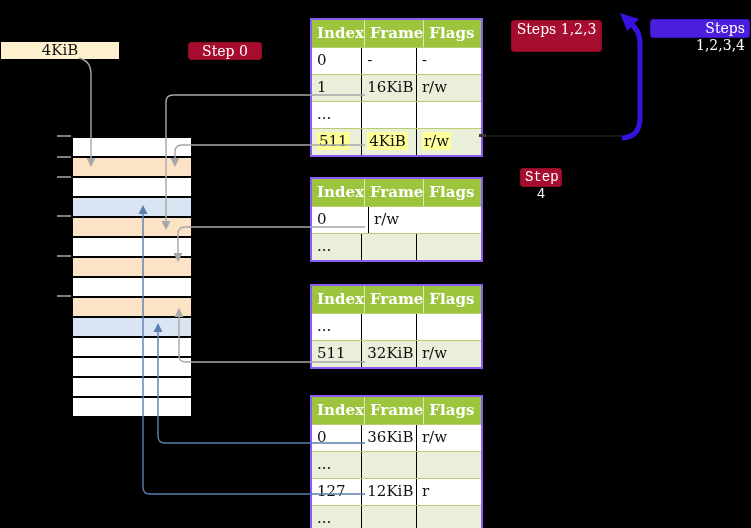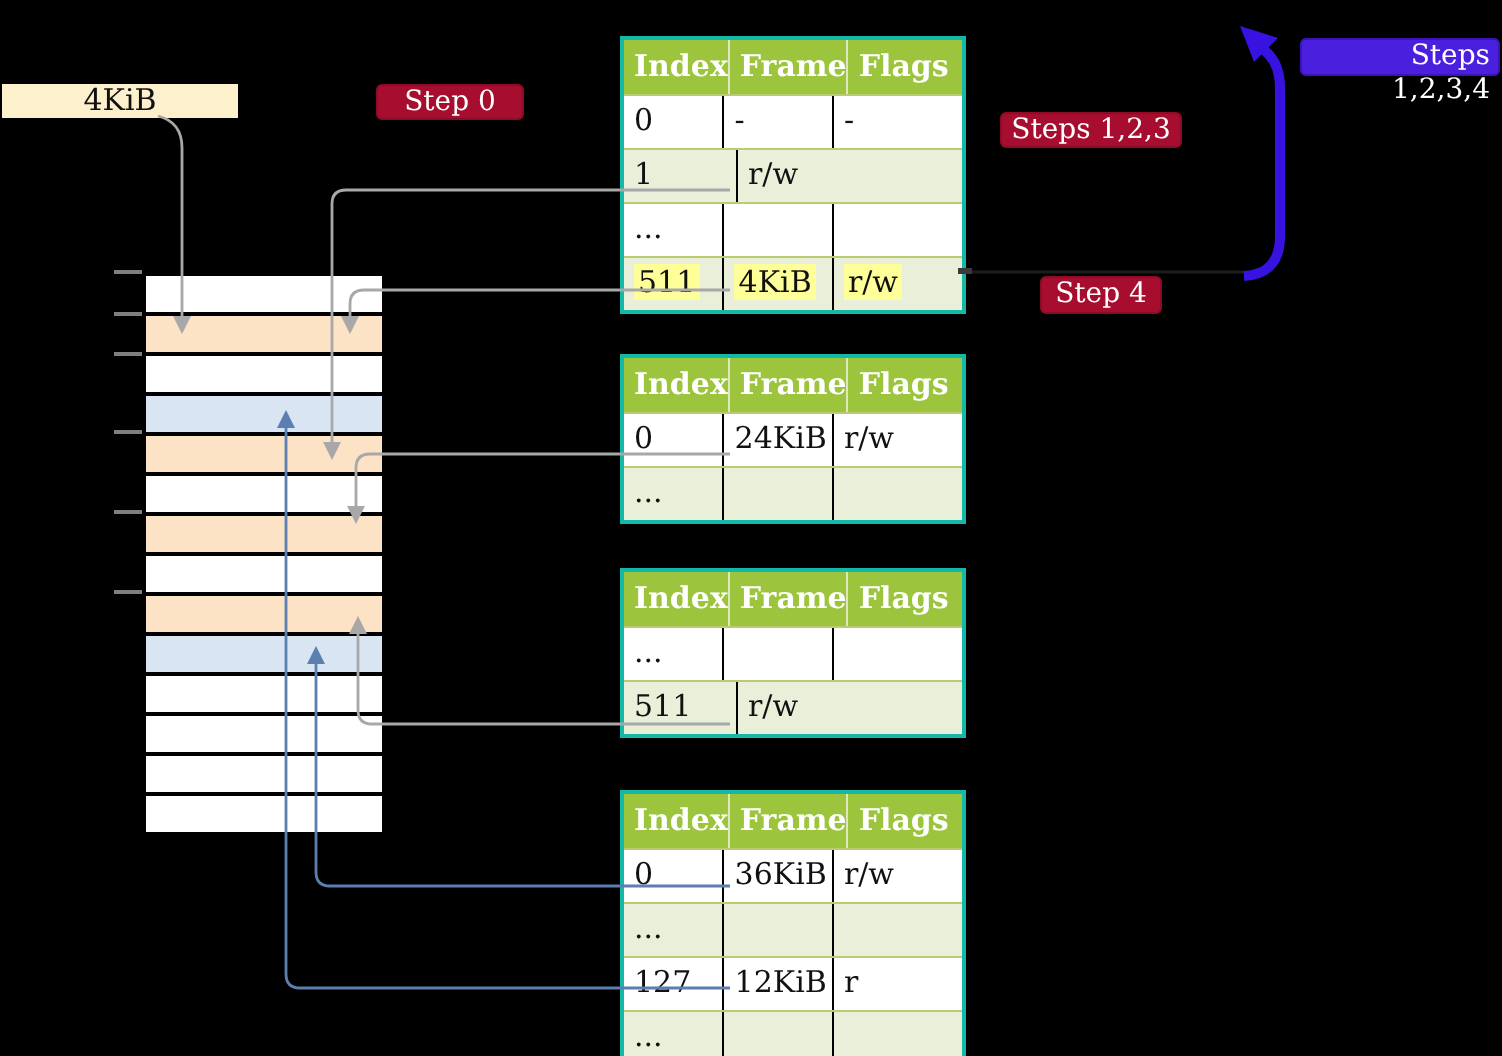--- a/index.html
+++ b/index.html
@@ -9,35 +9,35 @@
   
   .kib-box{position:absolute;left:1px;top:42px;width:118px;height:17px;background:#fdf0cd;
            color:#111;font-size:15px;line-height:17px;text-align:center;}
 
   
   .badge{position:absolute;color:#fff;font-size:14px;text-align:center;border-radius:3px;
          padding:0 4px;box-sizing:border-box;}
   .badge.red{background:#a60d2e;border:1px solid #8c0c26;}
   .badge.blue{background:#4a1fdd;border:1px solid #3a14b8;text-align:right;}
   #badge-step0{left:188px;top:42px;width:74px;height:18px;line-height:16px;}
-  #badge-steps123{left:500px;top:20px;width:91px;height:18px;line-height:16px;margin-top:36px;}
+  #badge-steps123{left:511px;top:20px;width:91px;height:32px;line-height:16px;}
   #badge-steps1234{left:650px;top:19px;width:100px;height:19px;line-height:17px;}
-  #badge-step4{left:520px;top:138px;width:61px;height:19px;line-height:17px;}
+  #badge-step4{left:520px;top:168px;width:42px;height:19px;line-height:17px;font-family:Liberation Mono, monospace;}
 
   
   #mem-stack{position:absolute;left:71px;top:136px;width:118px;border:2px solid #000;background:#fff;}
   .mem-row{height:18px;border-top:2px solid #000;}
   .mem-row:first-child{border-top:none;}
   .mem-white{background:#ffffff;}
   .mem-peach{background:#fce3c5;}
   .mem-blue{background:#d9e5f3;}
   .tick{position:absolute;left:57px;width:14px;height:2px;background:#7f7f7f;}
 
   
-  .pt{position:absolute;left:310px;width:169px;border:2px solid #14b8a6;background:#fff;}
+  .pt{position:absolute;left:310px;width:169px;border:2px solid #8b5cf6;background:#fff;}
   .pt-hrow{display:flex;height:27px;background:#9cc43c;}
   .pt-hcell{color:#fff;font-weight:bold;font-size:15px;line-height:27px;padding-left:5px;
             box-sizing:border-box;border-left:1px solid #dde8bf;}
   .pt-hcell:first-child{border-left:none;}
   .pt-row{display:flex;height:26px;border-top:1px solid #b9cc72;}
   .pt-cell{font-size:15px;line-height:25px;color:#111;padding-left:5px;box-sizing:border-box;
            border-left:1px solid #000;overflow:hidden;}
   .pt-cell:first-child{border-left:none;}
   .c-index{width:56px;} .c-frame{width:62px;} .c-flags{width:74px;}
   .row-alt{background:#e9efd8;}
@@ -88,20 +88,21 @@
       <div class="pt-hcell c-frame">Frame</div>
       <div class="pt-hcell c-flags">Flags</div>
     </div>
     <div class="pt-row">
       <div class="pt-cell c-index">0</div>
       <div class="pt-cell c-frame">-</div>
       <div class="pt-cell c-flags">-</div>
     </div>
     <div class="pt-row row-alt">
       <div class="pt-cell c-index">1</div>
+      <div class="pt-cell c-frame">16KiB</div>
       <div class="pt-cell c-flags">r/w</div>
     </div>
     <div class="pt-row">
       <div class="pt-cell c-index">...</div>
       <div class="pt-cell c-frame"></div>
       <div class="pt-cell c-flags"></div>
     </div>
     <div class="pt-row row-alt">
       <div class="pt-cell c-index"><span class="hl">511</span></div>
       <div class="pt-cell c-frame"><span class="hl">4KiB</span></div>
@@ -110,21 +111,20 @@
   </div>
 
   <div class="pt" style="top:177px">
     <div class="pt-hrow">
       <div class="pt-hcell c-index">Index</div>
       <div class="pt-hcell c-frame">Frame</div>
       <div class="pt-hcell c-flags">Flags</div>
     </div>
     <div class="pt-row">
       <div class="pt-cell c-index">0</div>
-      <div class="pt-cell c-frame">24KiB</div>
       <div class="pt-cell c-flags">r/w</div>
     </div>
     <div class="pt-row row-alt">
       <div class="pt-cell c-index">...</div>
       <div class="pt-cell c-frame"></div>
       <div class="pt-cell c-flags"></div>
     </div>
   </div>
 
   <div class="pt" style="top:284px">
@@ -133,20 +133,21 @@
       <div class="pt-hcell c-frame">Frame</div>
       <div class="pt-hcell c-flags">Flags</div>
     </div>
     <div class="pt-row">
       <div class="pt-cell c-index">...</div>
       <div class="pt-cell c-frame"></div>
       <div class="pt-cell c-flags"></div>
     </div>
     <div class="pt-row row-alt">
       <div class="pt-cell c-index">511</div>
+      <div class="pt-cell c-frame">32KiB</div>
       <div class="pt-cell c-flags">r/w</div>
     </div>
   </div>
 
   <div class="pt" style="top:395px">
     <div class="pt-hrow">
       <div class="pt-hcell c-index">Index</div>
       <div class="pt-hcell c-frame">Frame</div>
       <div class="pt-hcell c-flags">Flags</div>
     </div>

